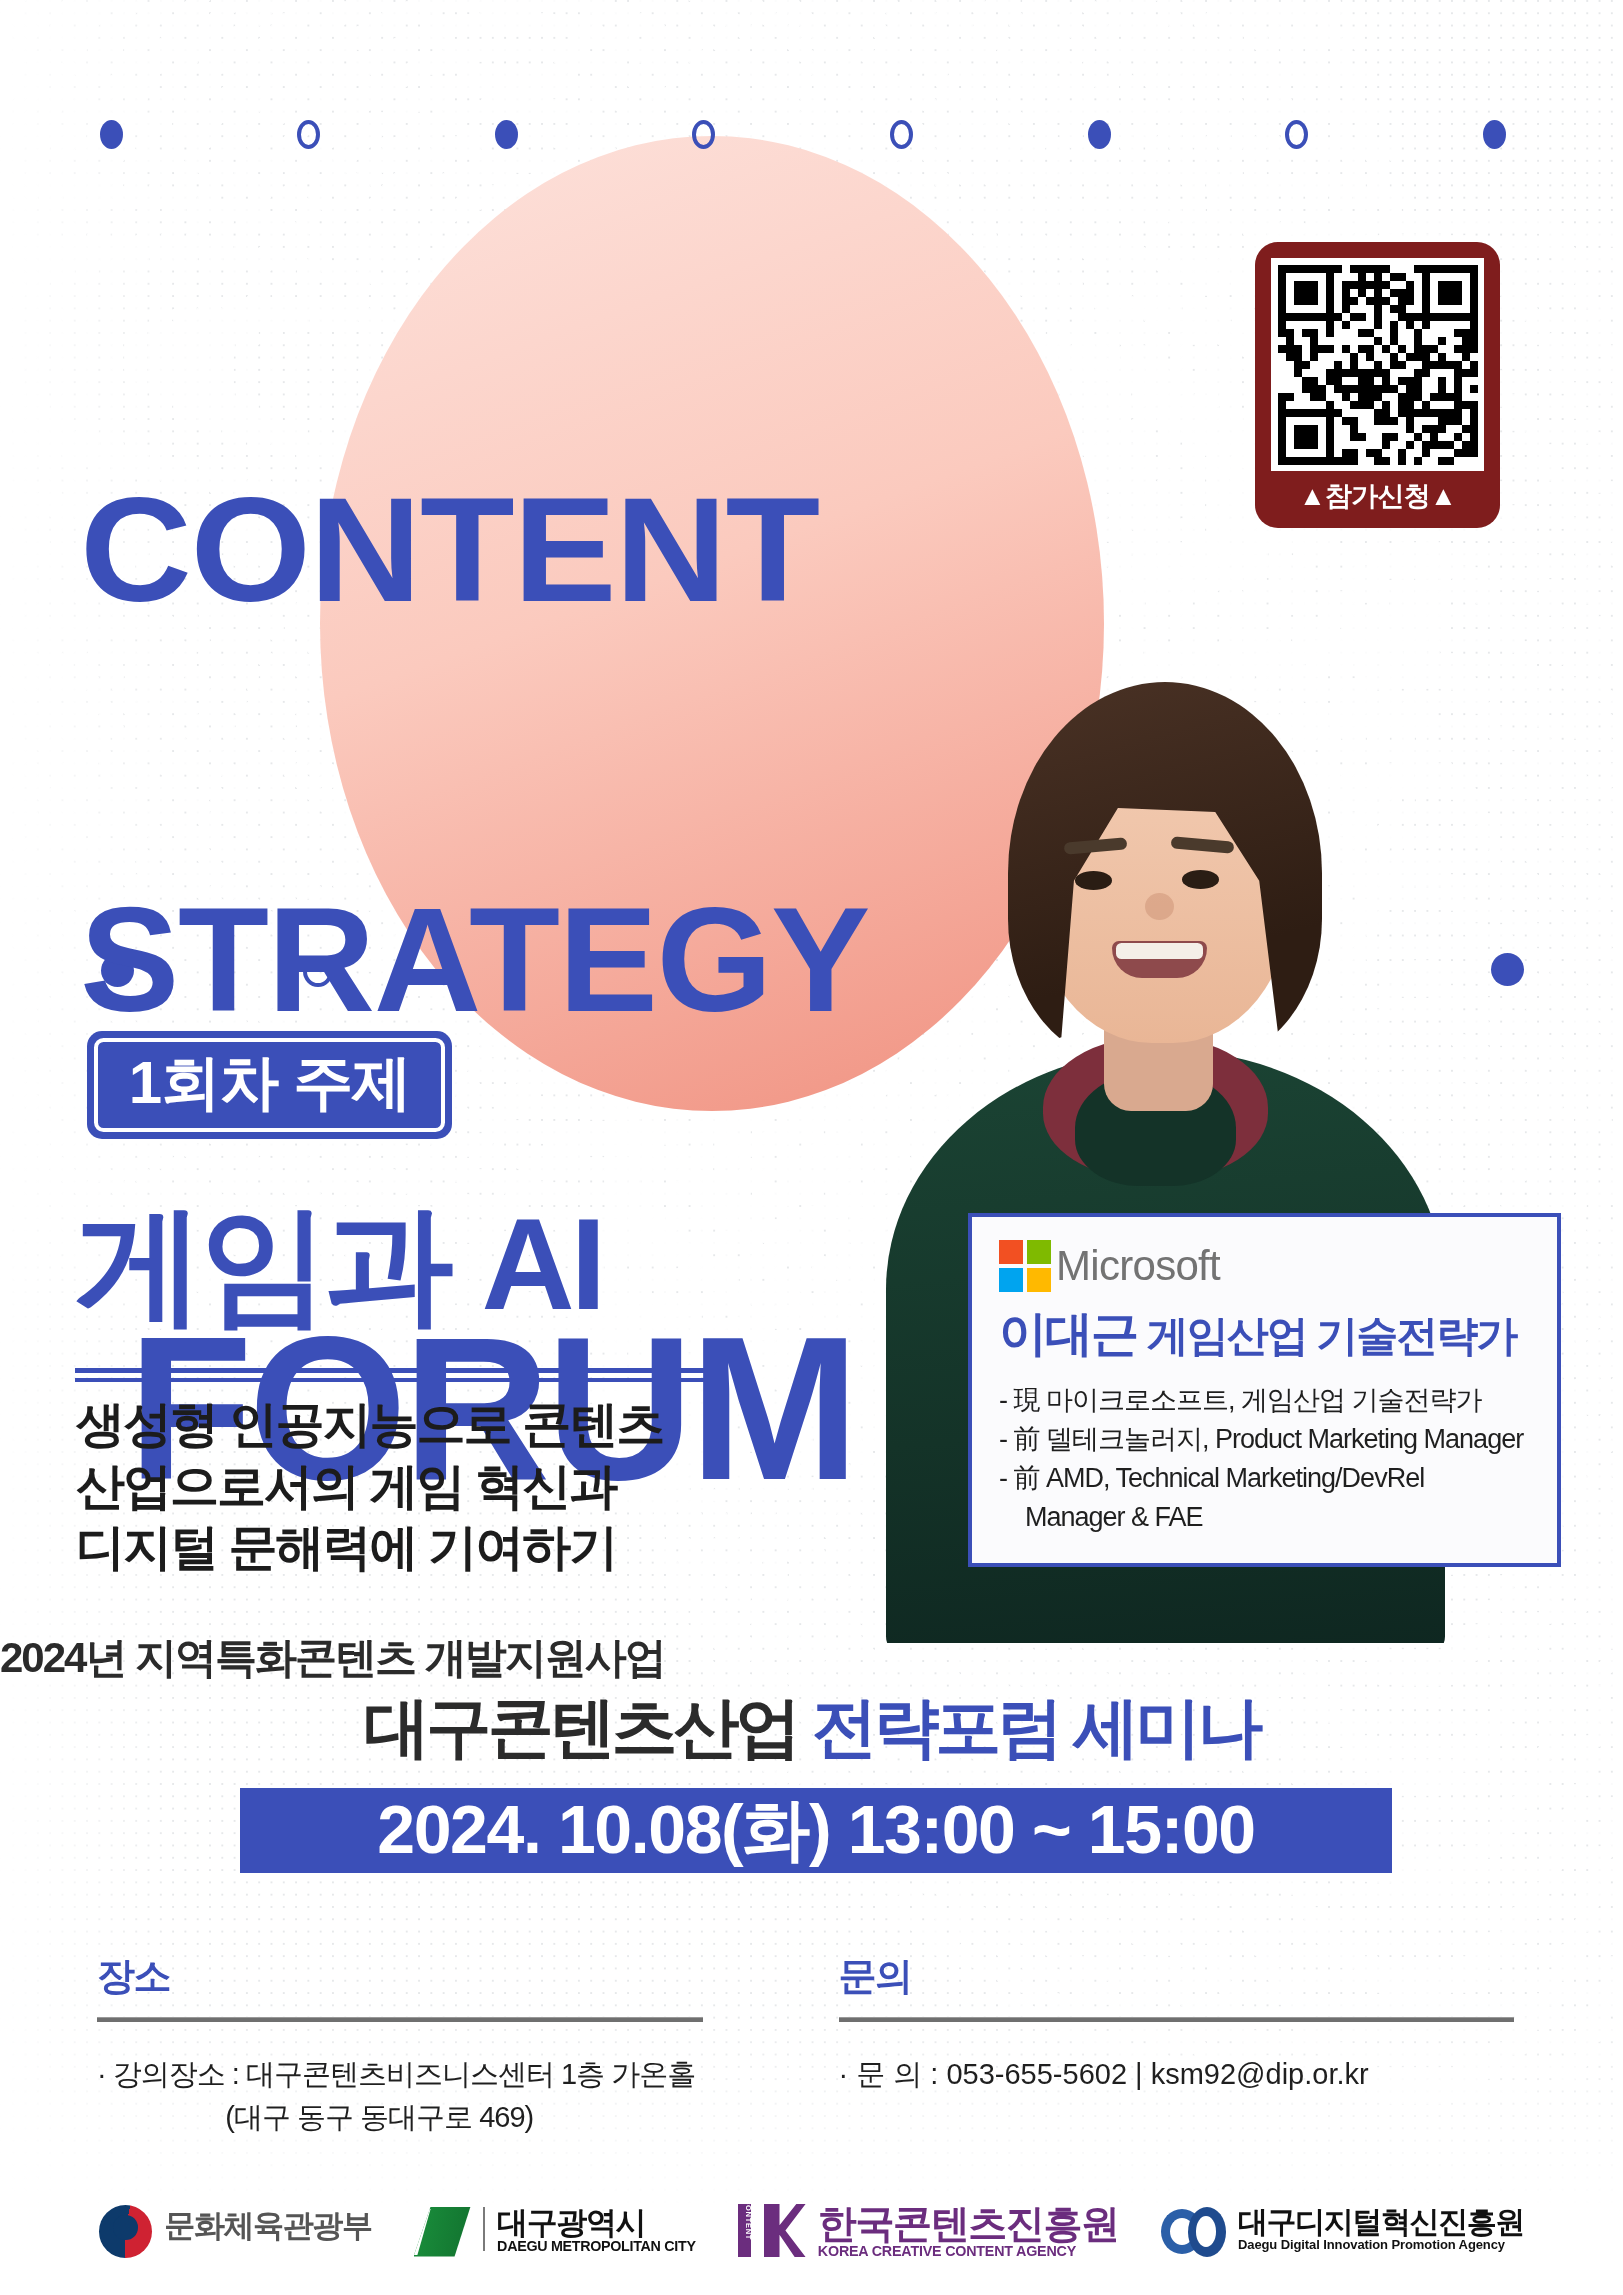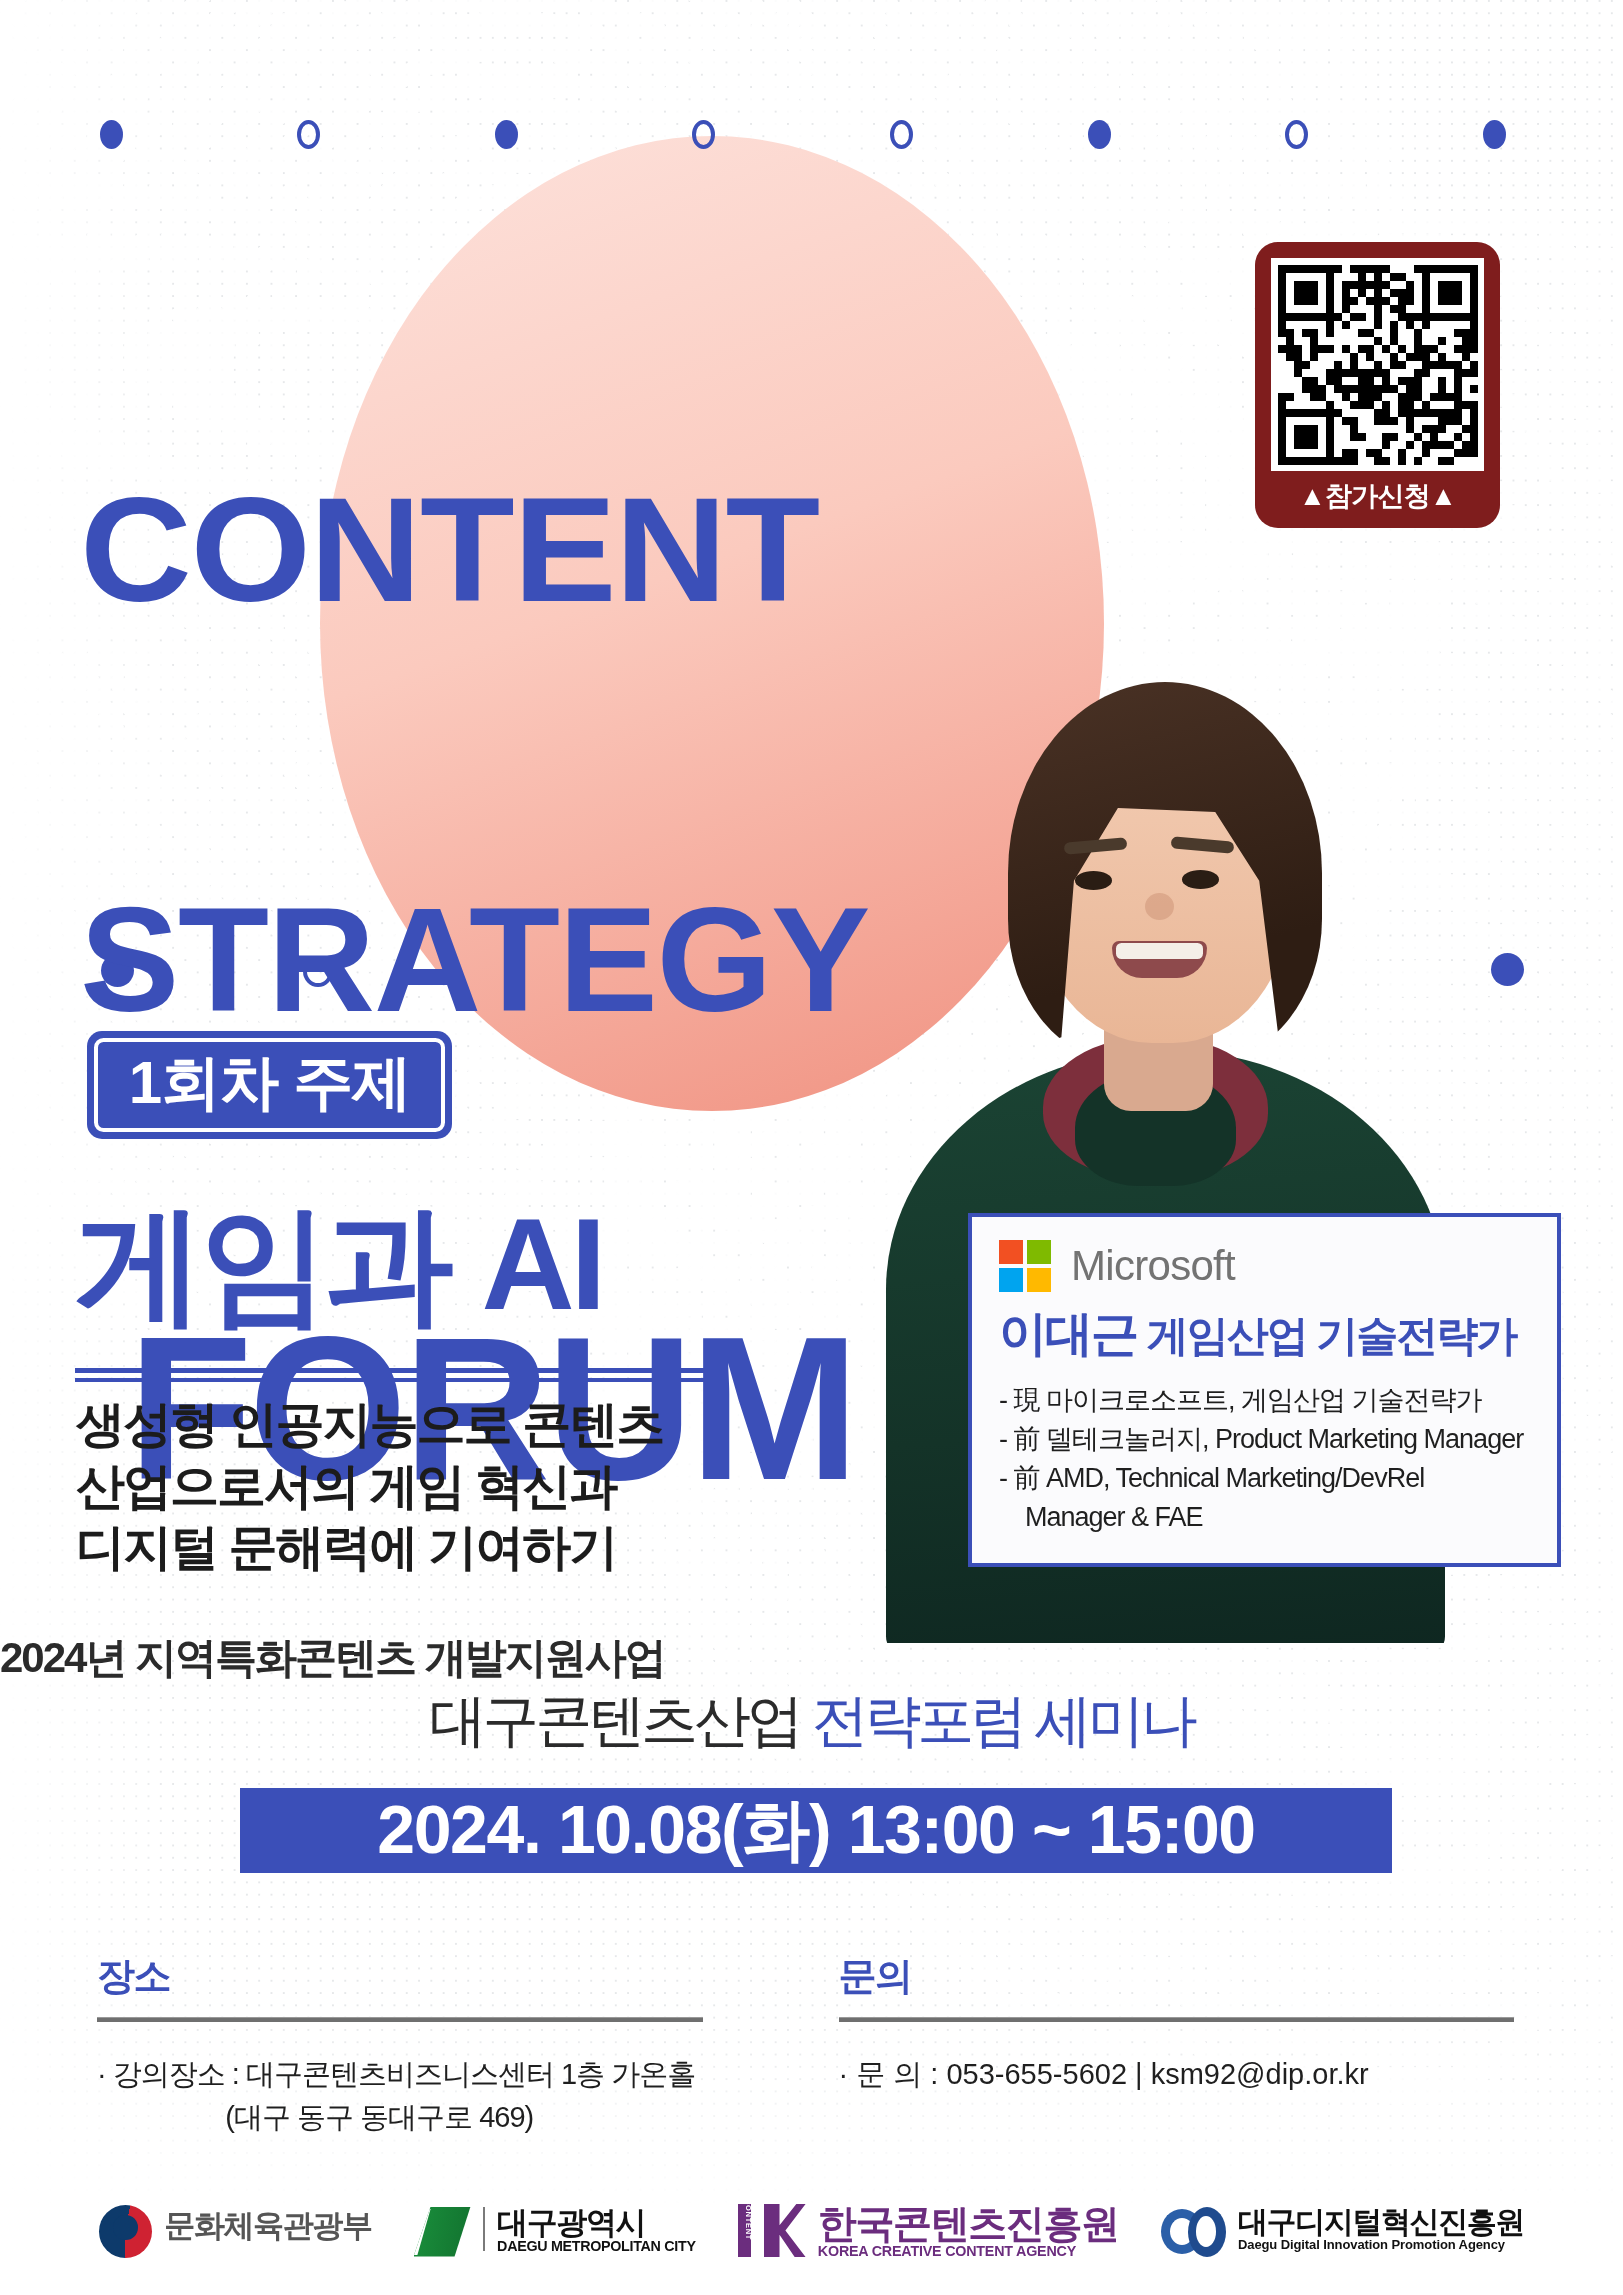--- a/index.html
+++ b/index.html
@@ -202,21 +202,21 @@
     background:rgba(200,140,110,.45); border-radius:50%;}
 
   
   .spk-card {
     position:absolute; left:968px; top:1213px;
     width:593px; height:354px;
     background:#fbfbfd;
     border:4.8px solid #3b4fb8;
     padding:23px 27px;
   }
-  .ms-row { display:flex; align-items:center; gap:20px; }
+  .ms-row { display:flex; align-items:center; gap:5px; }
   .ms-logo { width:52px; height:52px; display:grid; grid-template-columns:1fr 1fr; grid-template-rows:1fr 1fr; gap:4.1px; }
   .ms-logo i { display:block; }
   .ms-word { font-size:42px; color:#737373; letter-spacing:-0.7px; font-weight:400; }
   .spk-name {
     margin-top:9.5px;
     font-size:42px; font-weight:bold; color:#3b4fb8; letter-spacing:-2px;
     white-space:nowrap;
   }
   .spk-name .big { font-size:48px; }
   .spk-list { margin-top:15px; }
@@ -227,21 +227,21 @@
   .spk-list li .cont { padding-left:26px; display:block; }
 
   
   .ev-sub {
     position:absolute; left:0; right:0; top:1630px;
     text-align:left; font-size:42px; font-weight:bold;
     color:#2b2b2b; letter-spacing:-2px;
   }
   .ev-title {
     position:absolute; left:0; right:0; top:1683px;
-    text-align:center; font-size:57px; font-weight:normal;
+    text-align:center; font-size:66px; font-weight:bold;
     letter-spacing:-4.1px; color:#2b2b2b; white-space:nowrap;
   }
   .ev-title .hl { color:#3b4fb8; }
   .ev-date {
     position:absolute; left:240px; top:1788px;
     width:1152px; height:85px;
     background:#3b4fb8;
     color:#ffffff; font-weight:bold; font-size:68px;
     letter-spacing:-1.4px;
     display:flex; align-items:center; justify-content:center;

